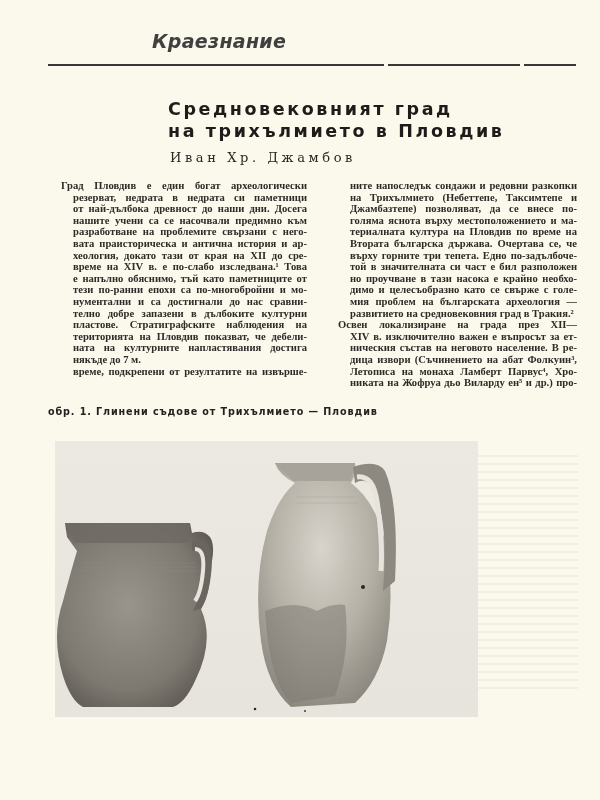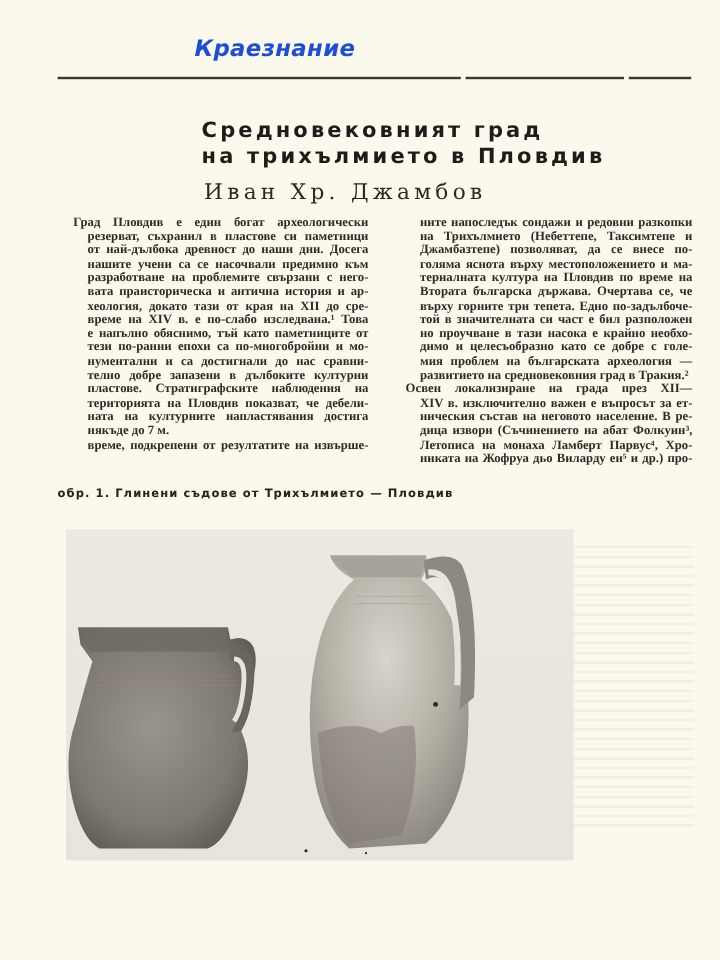--- a/index.html
+++ b/index.html
@@ -6,41 +6,41 @@
   body {
     width:600px; height:800px; overflow:hidden; position:relative;
     background:#fbf8ec;
     font-family:"DejaVu Serif", serif;
     color:#2a2824;
   }
   .page { position:absolute; inset:0; }
 
   
   .section-title {
-    position:absolute; left:162px; top:30px;
+    position:absolute; left:152px; top:30px;
     font-family:"DejaVu Sans", sans-serif;
     font-weight:bold; font-style:italic;
-    font-size:19px; color:#1d4ed8; letter-spacing:0.3px;
+    font-size:19px; color:#404040; letter-spacing:0.3px;
   }
   .rule { position:absolute; top:64px; height:1.6px; background:#3a3834; }
   .rule.r1 { left:48px; width:336px; }
   .rule.r2 { left:388px; width:132px; }
   .rule.r3 { left:524px; width:52px; }
 
   
   .article-title {
     position:absolute; left:168px; top:98px; width:400px;
     font-family:"DejaVu Sans", sans-serif; font-weight:bold;
     font-size:17.5px; line-height:22px; letter-spacing:2.6px;
     color:#1e1c1a;
   }
   .article-title .line { display:block; white-space:nowrap; }
   .author {
     position:absolute; left:170px; top:150px;
-    font-family:"DejaVu Serif", serif; font-size:18px;
+    font-family:"DejaVu Serif", serif; font-size:13px;
     letter-spacing:3.6px; color:#2a2824; white-space:nowrap;
   }
 
   
   .col {
     position:absolute; top:180px;
     font-family:"Liberation Serif", serif; font-size:10.6px;
     line-height:11.6px; color:#2d2b27; font-weight:bold;
   }
   .col.left { left:47px; width:260px; }
@@ -79,21 +79,21 @@
   <div class="rule r3"></div>
 
   <div class="article-title">
     <span class="line">Средновековният град</span>
     <span class="line">на трихълмието в Пловдив</span>
   </div>
   <div class="author">Иван Хр. Джамбов</div>
 
   <div class="col left">
     <span class="ln indent">Град Пловдив е един богат археологически</span>
-    <span class="ln">резерват, съхранил в пластове си паметници</span>
+    <span class="ln">резерват, недрата в недрата си паметници</span>
     <span class="ln">от най-дълбока древност до наши дни. Досега</span>
     <span class="ln">нашите учени са се насочвали предимно към</span>
     <span class="ln">разработване на проблемите свързани с него-</span>
     <span class="ln">вата праисторическа и антична история и ар-</span>
     <span class="ln">хеология, докато тази от края на XII до сре-</span>
     <span class="ln">време на XIV в. е по-слабо изследвана.¹ Това</span>
     <span class="ln">е напълно обяснимо, тъй като паметниците от</span>
     <span class="ln">тези по-ранни епохи са по-многобройни и мо-</span>
     <span class="ln">нументални и са достигнали до нас сравни-</span>
     <span class="ln">телно добре запазени в дълбоките културни</span>
@@ -107,21 +107,21 @@
   <div class="col right">
     <span class="ln">ните напоследък сондажи и редовни разкопки</span>
     <span class="ln">на Трихълмието (Небеттепе, Таксимтепе и</span>
     <span class="ln">Джамбазтепе) позволяват, да се внесе по-</span>
     <span class="ln">голяма яснота върху местоположението и ма-</span>
     <span class="ln">териалната култура на Пловдив по време на</span>
     <span class="ln">Втората българска държава. Очертава се, че</span>
     <span class="ln">върху горните три тепета. Едно по-задълбоче-</span>
     <span class="ln">той в значителната си част е бил разположен</span>
     <span class="ln">но проучване в тази насока е крайно необхо-</span>
-    <span class="ln">димо и целесъобразно като се добре с голе-</span>
+    <span class="ln">димо и целесъобразно като се свърже с голе-</span>
     <span class="ln">мия проблем на българската археология —</span>
     <span class="ln last">развитието на средновековния град в Тракия.²</span>
     <span class="ln indent">Освен локализиране на града през XII—</span>
     <span class="ln">XIV в. изключително важен е въпросът за ет-</span>
     <span class="ln">ническия състав на неговото население. В ре-</span>
     <span class="ln">дица извори (Съчинението на абат Фолкуин³,</span>
     <span class="ln">Летописа на монаха Ламберт Парвус⁴, Хро-</span>
     <span class="ln">никата на Жофруа дьо Виларду ен⁵ и др.) про-</span>
   </div>
 

